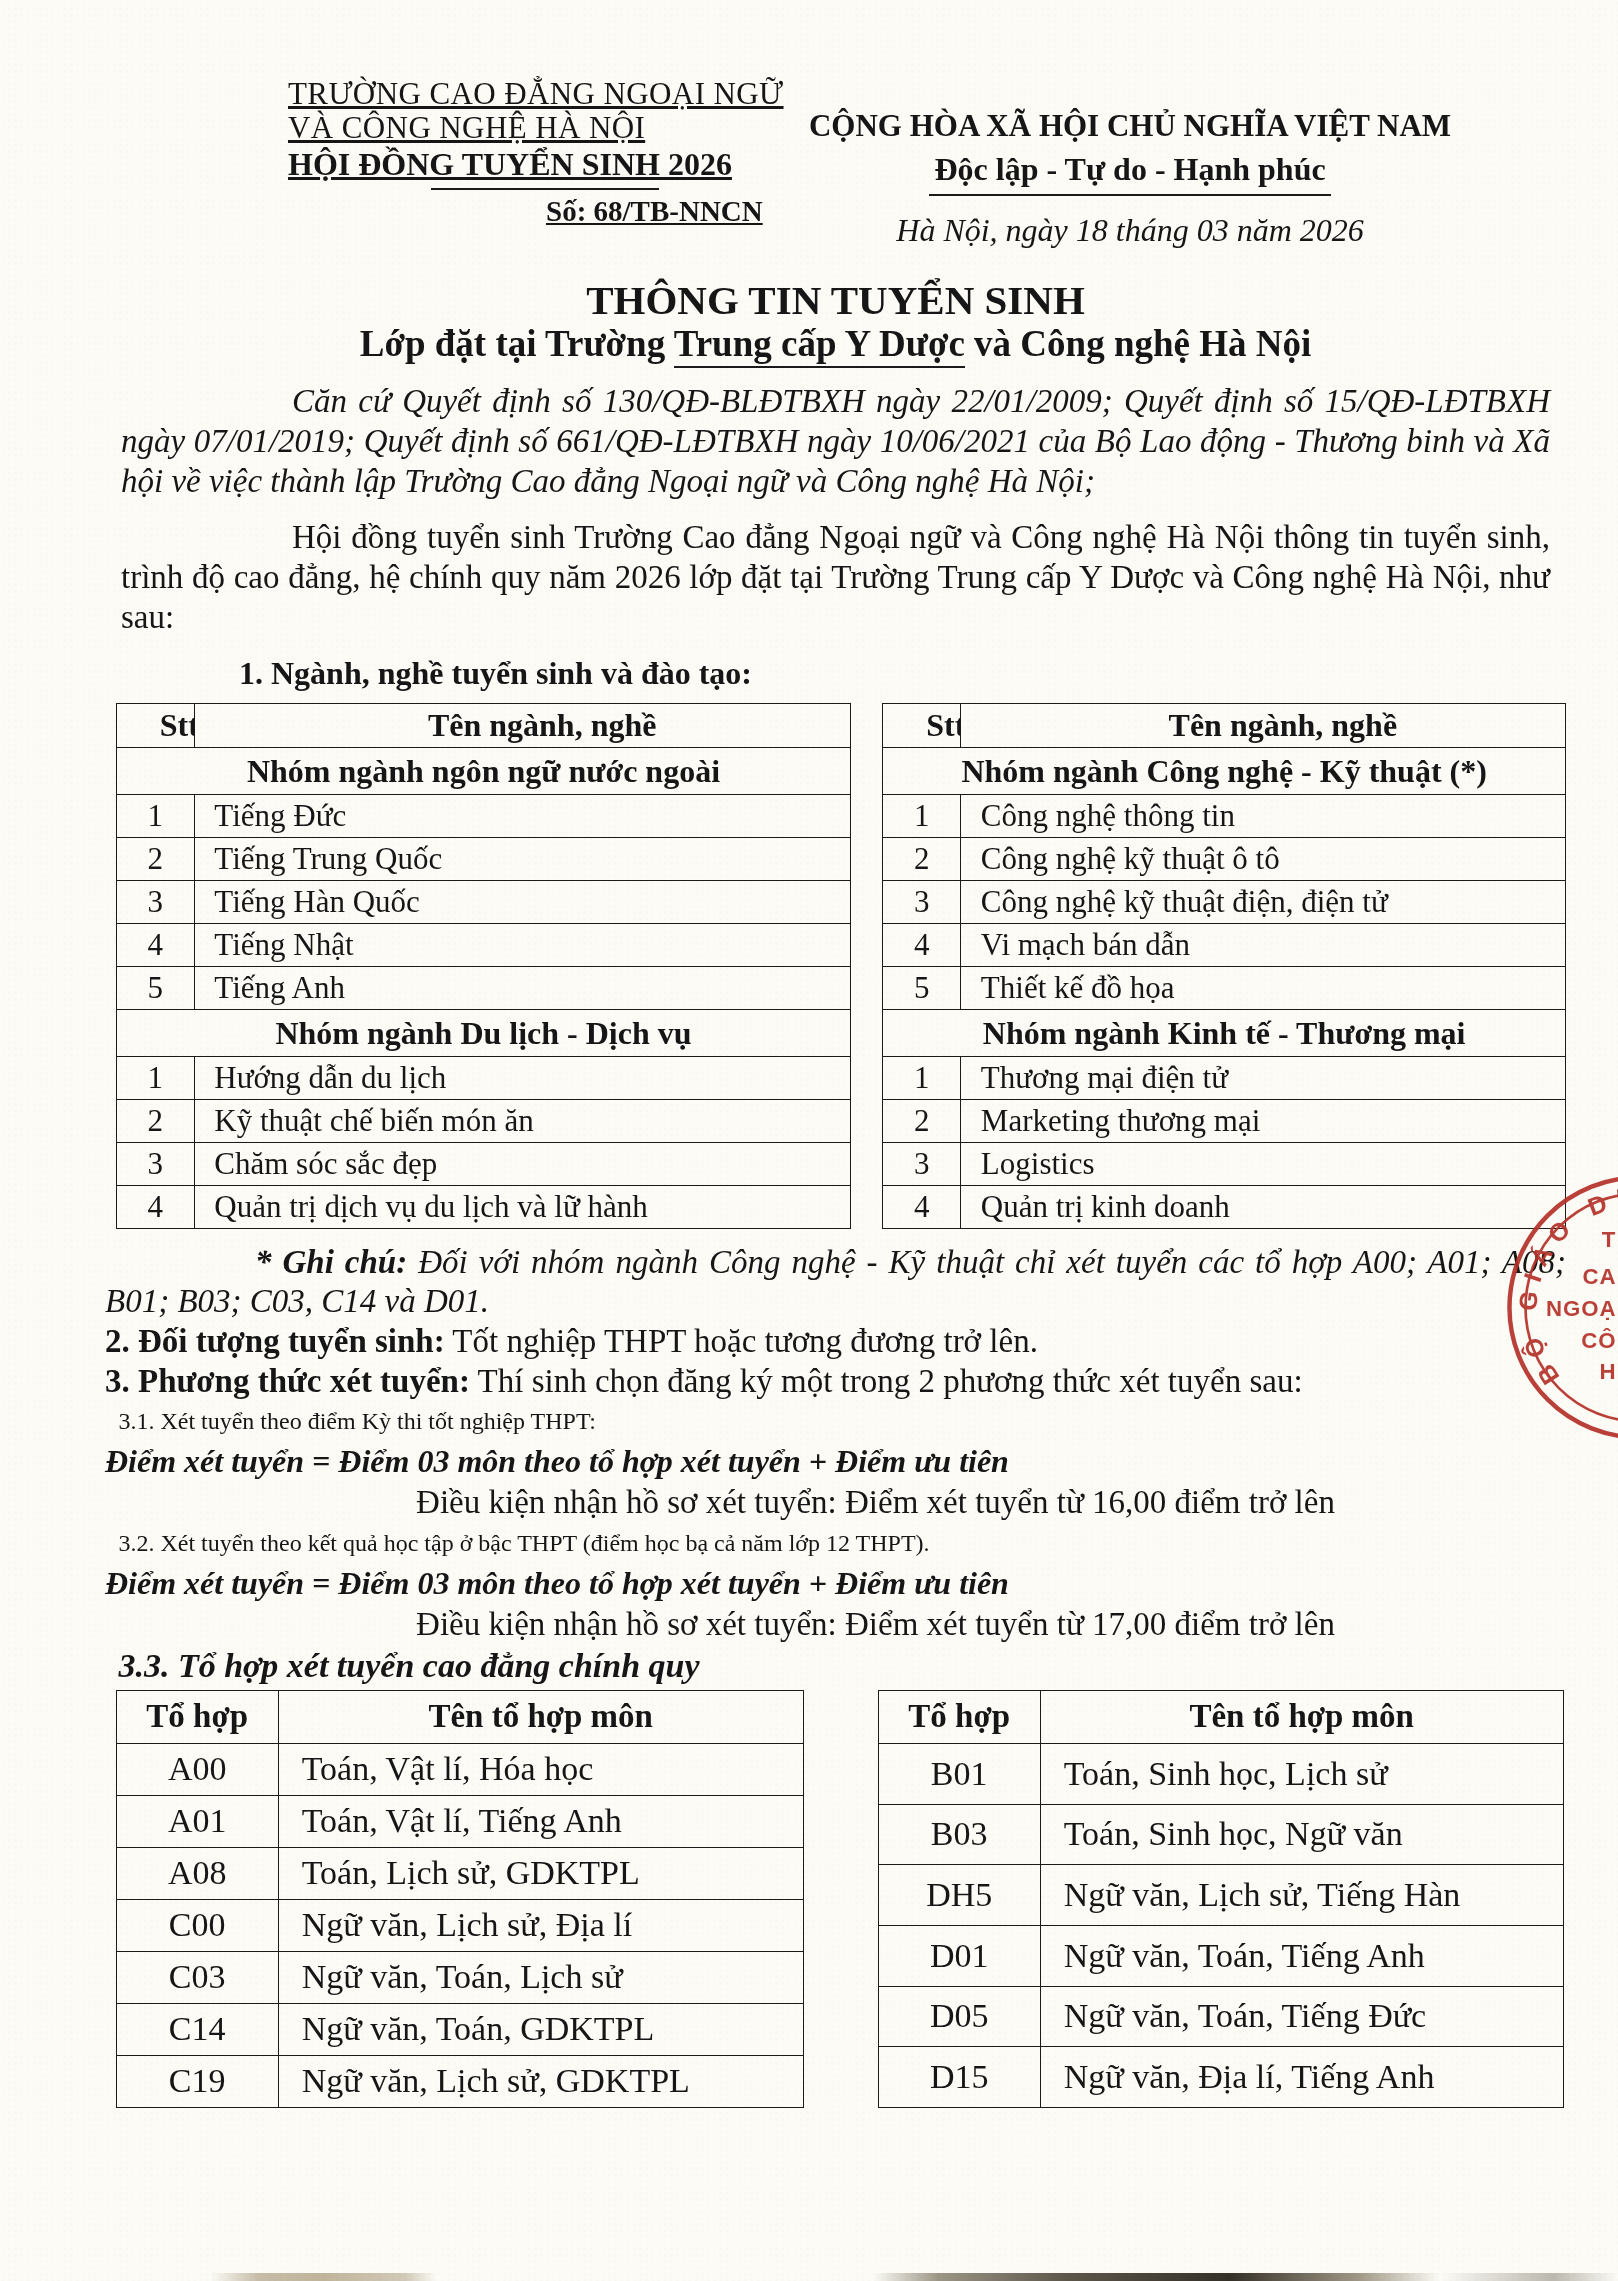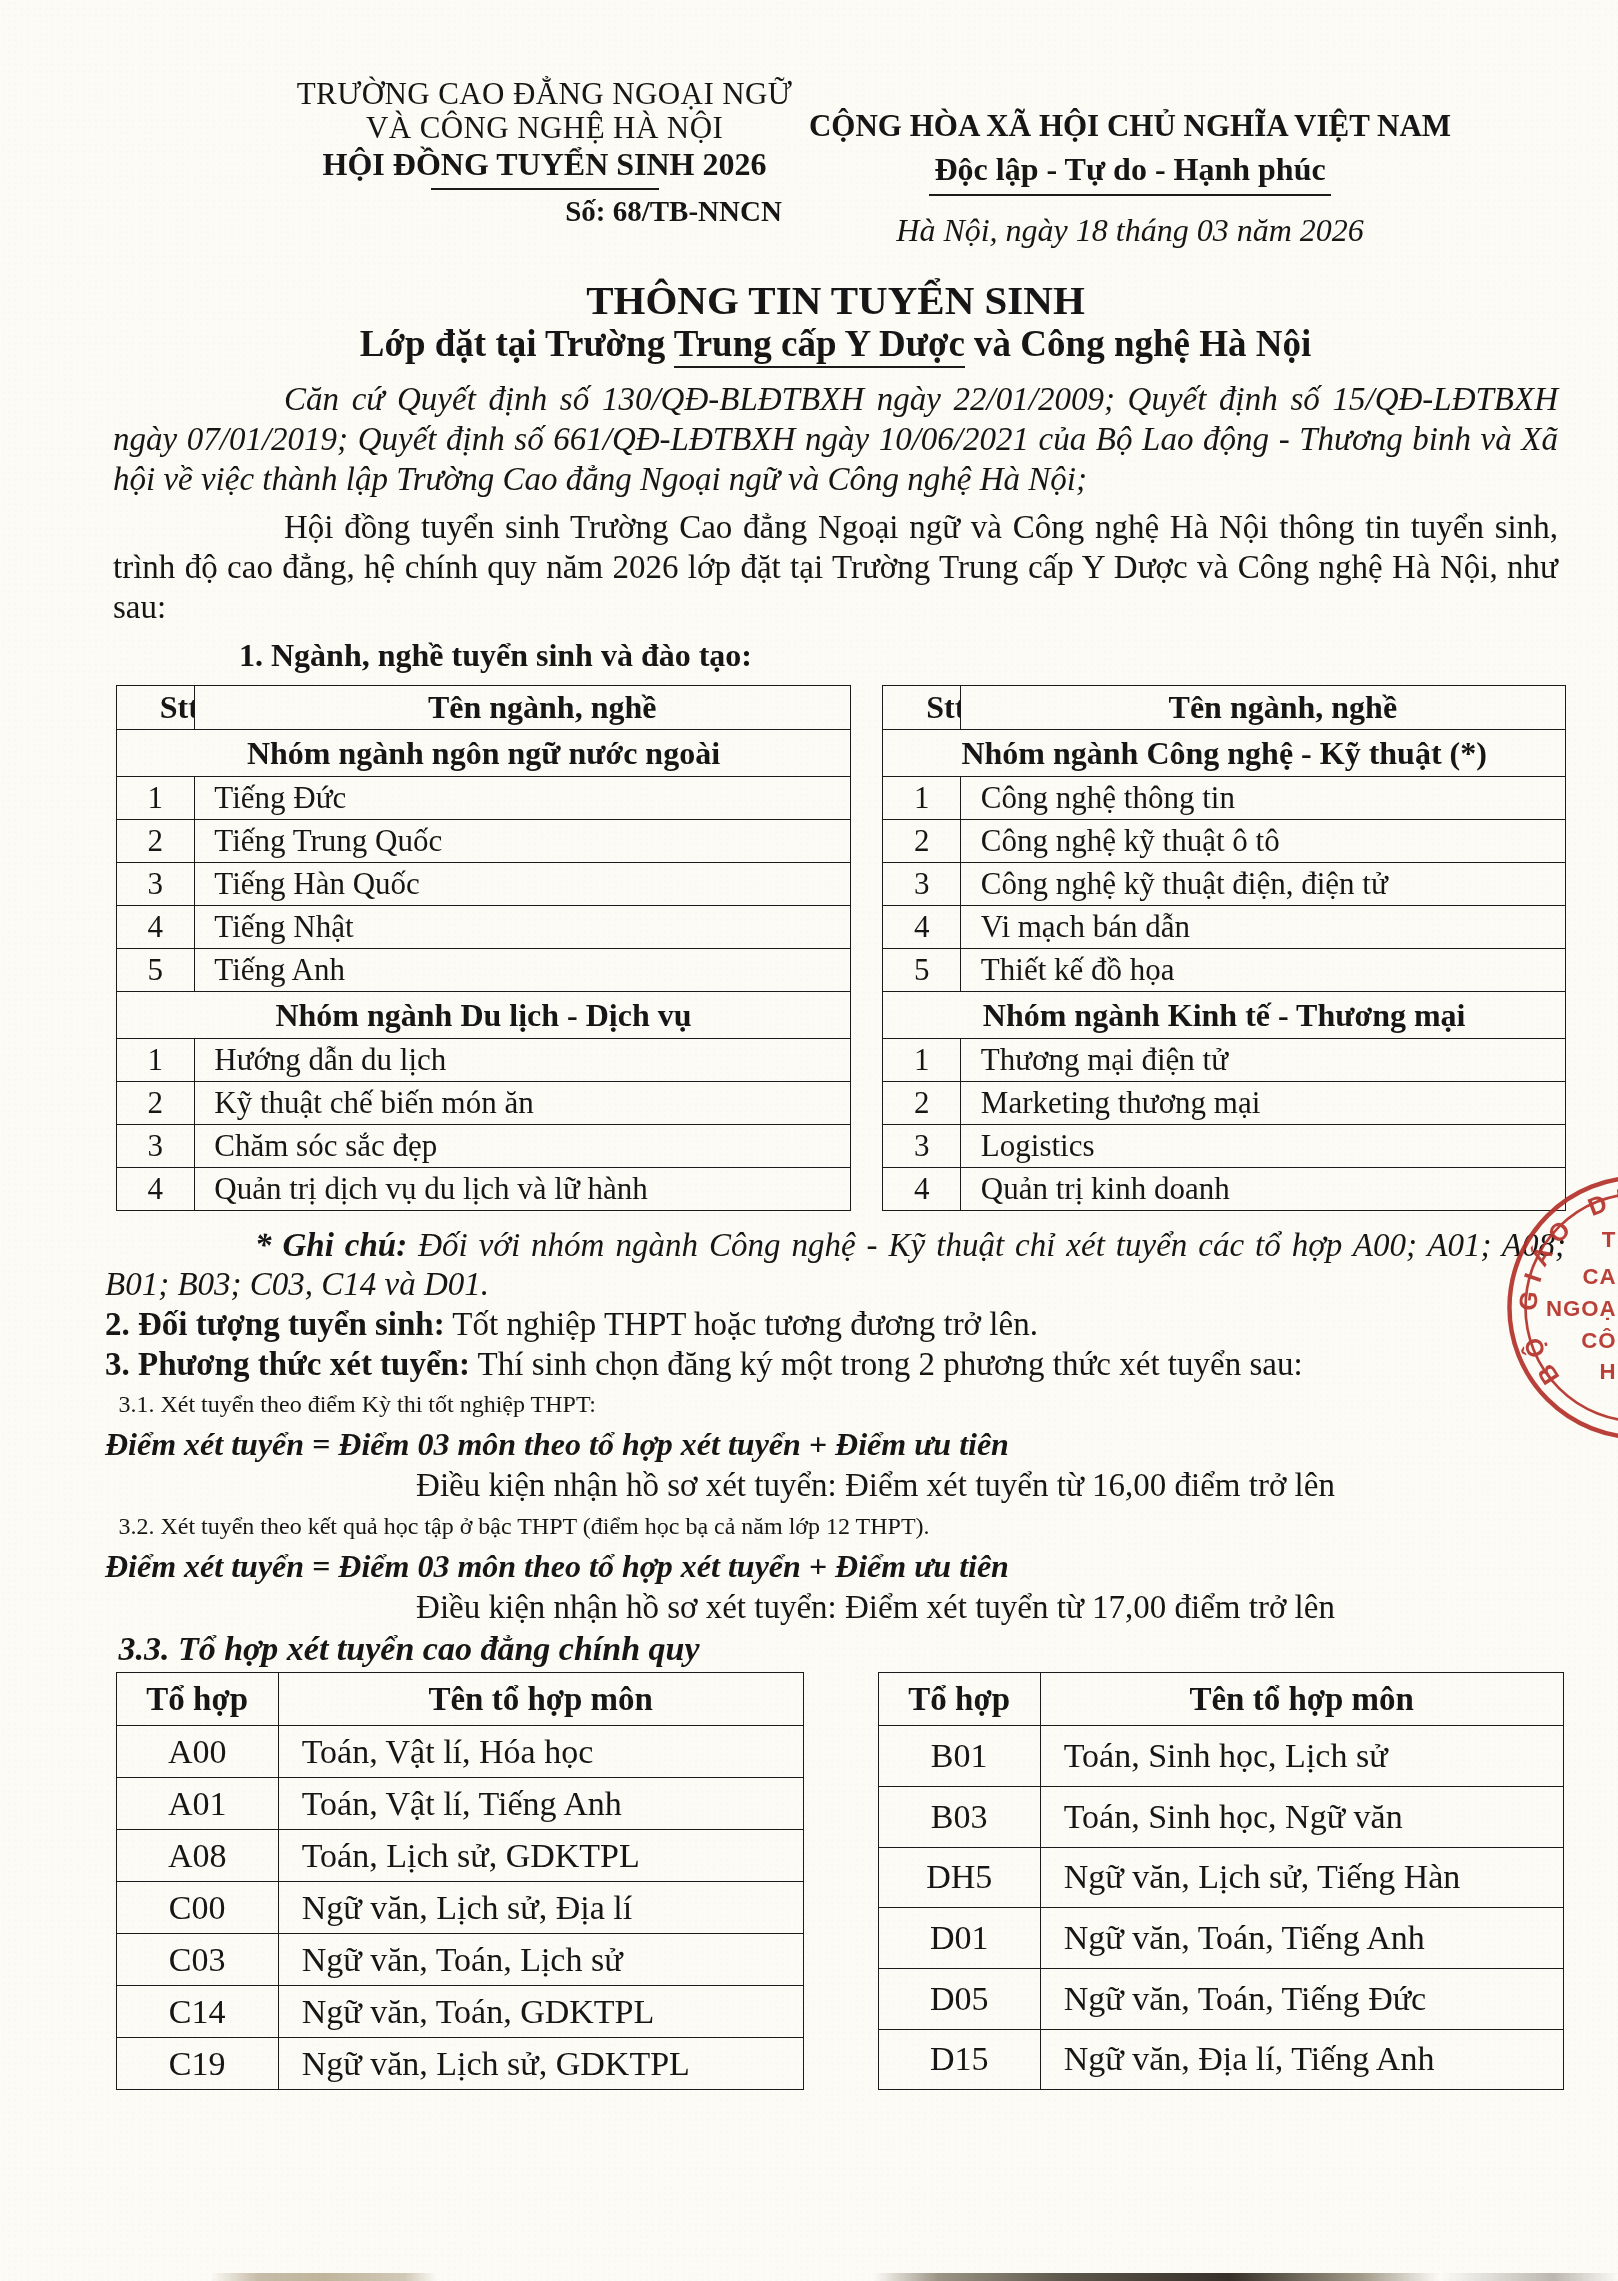--- a/index.html
+++ b/index.html
@@ -12,42 +12,42 @@
     background-size:6.2px 6.2px;
     overflow:hidden;
     font-family:"Liberation Serif", serif;
     color:#161616;
     box-sizing:border-box;
   }
   .content{padding:0 52px 0 105px;}
 
   
   .hdr{display:flex;margin-top:77px;}
-  .hdr-left{width:535px;margin-left:183px;text-align:center;}
+  .hdr-left{width:535px;margin-left:183px;text-decoration:underline;}
   .org-line{font-size:31px;line-height:34px;letter-spacing:0.4px;}
   .council{font-size:32px;font-weight:bold;line-height:36px;margin-top:0.9px;}
   .rule{border-top:2.7px solid #1b1b1b;height:0;}
   .rule-left{width:228px;margin:6.2px auto 5.3px auto;}
   .doc-number{font-size:29px;font-weight:bold;padding-left:258px;margin-top:3.6px;}
   .hdr-right{width:686px;margin-left:auto;margin-right:107px;text-align:center;margin-top:29px;}
   .nation{font-size:31px;font-weight:bold;line-height:39px;}
   .motto{display:inline-block;font-size:32px;font-weight:bold;line-height:41px;margin-top:3.6px;
          border-bottom:2.7px solid #1b1b1b;padding:0 5.3px 4.5px 5.3px;}
   .dateline{font-size:32px;font-style:italic;margin-top:16px;}
 
   
   .title-block{text-align:center;margin-top:30px;line-height:43px;}
   .title-1{font-size:41px;font-weight:bold;}
   .title-2{font-size:37px;font-weight:bold;}
   .title-3{font-size:37px;font-weight:bold;}
   .u-part{border-bottom:2.7px solid #1b1b1b;padding-bottom:1.8px;}
 
   
   .preamble{margin-top:14.3px;}
-  .preamble p{margin:8px;font-size:33px;line-height:40px;text-align:justify;text-indent:171px;}
+  .preamble p{margin:16px;font-size:33px;line-height:40px;text-align:justify;text-indent:171px;}
   .p-italic{font-style:italic;}
 
   .h1-heading{font-size:32px;font-weight:bold;margin:5.3px 0 0 134px;line-height:41px;}
 
   
   .tables-row{display:flex;margin-top:9px;}
   table{border-collapse:collapse;table-layout:fixed;}
   table,th,td{border:1.8px solid #1b1b1b;}
   th,td{padding:0 3.6px;overflow:hidden;white-space:nowrap;}
 

